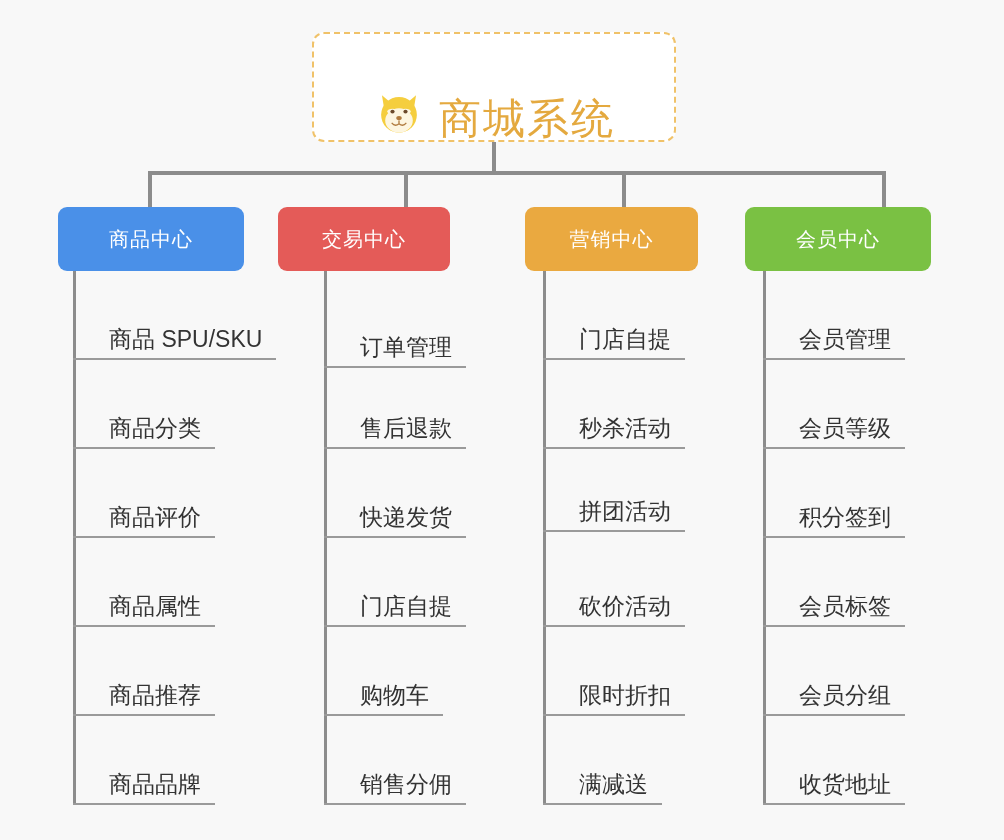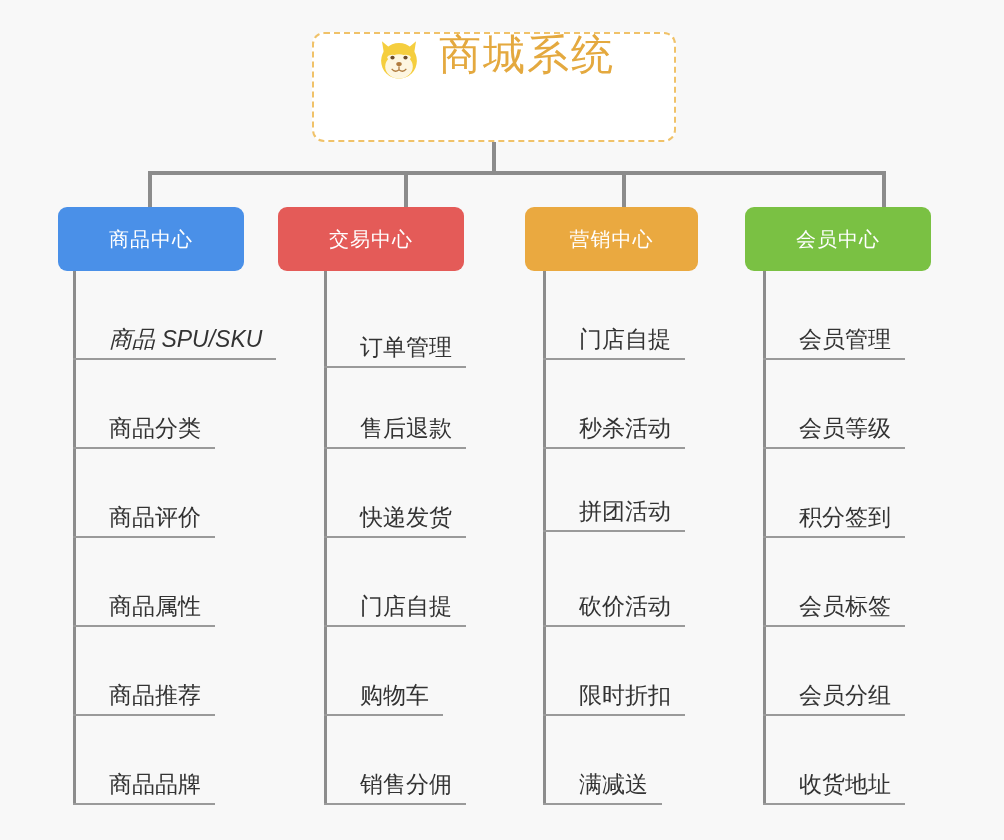--- a/index.html
+++ b/index.html
@@ -28,21 +28,21 @@
   .root-node {
     position: absolute;
     left: 312px;
     top: 32px;
     width: 364px;
     height: 110px;
     background: #ffffff;
     border: 2px dashed #f0c269;
     border-radius: 12px;
     display: flex;
-    align-items: flex-start;
+    align-items: flex-end;
     justify-content: center;
     gap: 14px;
   }
   .root-emoji {
     font-size: 44px;
     line-height: 1;
     display: block;
     width: 52px;
     height: 52px;
     position: relative;
@@ -152,41 +152,41 @@
   <div class="conn conn-stem"></div>
   <div class="conn conn-bus"></div>
 
   <div id="columns-root">
       <div class="conn conn-drop" style="left: 148px;"></div>
       <div class="cat-header" style="left: 58px; width: 186px; background: rgb(74, 144, 232);">
         <span>商品中心</span>
       </div>
       <div class="leaf-col" style="left: 73px; height: 534px; top: 271px;">
         <div class="leaf-trunk" style="height: 534px;"></div>
-        <div class="leaf-item" style="top: 0px; font-style: italic;">
+        <div class="leaf-item" style="top: 0px;">
           <span class="leaf-label">商品 SPU/SKU</span>
         </div>
         <div class="leaf-item" style="top: 89px;">
           <span class="leaf-label">商品分类</span>
         </div>
         <div class="leaf-item" style="top: 178px;">
           <span class="leaf-label">商品评价</span>
         </div>
         <div class="leaf-item" style="top: 267px;">
           <span class="leaf-label">商品属性</span>
         </div>
         <div class="leaf-item" style="top: 356px;">
           <span class="leaf-label">商品推荐</span>
         </div>
         <div class="leaf-item" style="top: 445px;">
           <span class="leaf-label">商品品牌</span>
         </div>
       </div>
       <div class="conn conn-drop" style="left: 404px;"></div>
-      <div class="cat-header" style="left: 278px; width: 186px; background: rgb(228, 91, 88);">
+      <div class="cat-header" style="left: 278px; width: 172px; background: rgb(228, 91, 88);">
         <span>交易中心</span>
       </div>
       <div class="leaf-col" style="left: 324px; height: 534px; top: 271px;">
         <div class="leaf-trunk" style="height: 534px;"></div>
         <div class="leaf-item" style="top: 8px;">
           <span class="leaf-label">订单管理</span>
         </div>
         <div class="leaf-item" style="top: 89px;">
           <span class="leaf-label">售后退款</span>
         </div>

